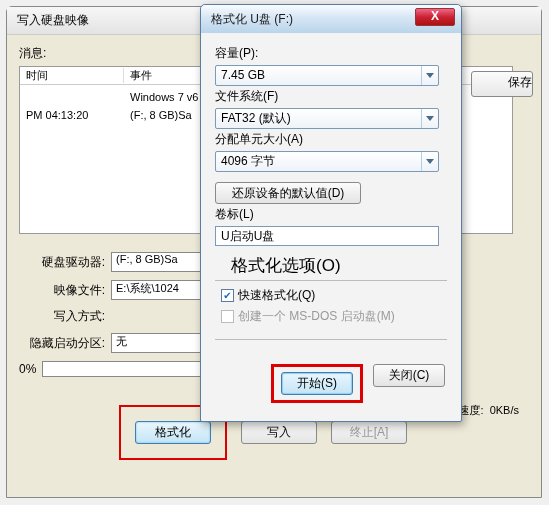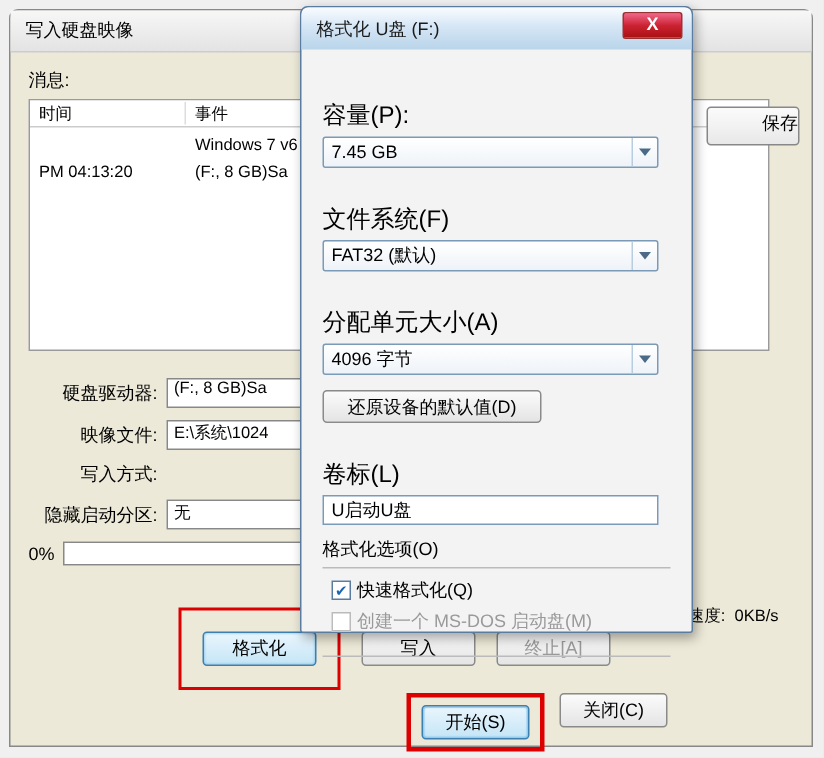--- a/index.html
+++ b/index.html
@@ -38,32 +38,32 @@
 .win-btn.focus { border: 1px solid #3c7fb1; box-shadow: 0 0 2px #6cb5e8 inset; background: linear-gradient(#eaf6fd,#c4e5f6); }
 .red-box { border: 2px solid #d00; padding: 14px; display: inline-block; }
 
 .speed { position: absolute; right: 22px; bottom: 52px; font-size: 11px; }
 
 
 .dlg { position: absolute; left: 200px; top: 4px; width: 262px; height: 418px; background: #f3f3f3; border: 1px solid #5a7ca0; border-radius: 5px 5px 2px 2px; box-shadow: 2px 3px 8px rgba(0,0,0,0.35); }
 .dlg-title { height: 28px; background: linear-gradient(#f9fcff,#d6e6f5 45%,#b9d4ea); border-radius: 5px 5px 0 0; display: flex; align-items: center; padding-left: 10px; position: relative; font-size: 12px; color: #1a1a1a; }
 .dlg-close { position: absolute; right: 6px; top: 3px; width: 40px; height: 18px; background: linear-gradient(#e68,#c23 50%,#a11); border: 1px solid #7a1; border-color: #933; border-radius: 2px; color: #fff; text-align: center; line-height: 15px; font-size: 12px; font-weight: bold; }
 .dlg-body { padding: 10px 14px 8px 14px; }
-.dlg-label { font-size: 16px; margin-bottom: 3px; margin-top: 24px; }
+.dlg-label { font-size: 12px; margin-bottom: 3px; margin-top: 2px; }
 .dlg-select { width: 224px; height: 21px; border: 1px solid #7a9ab8; background: linear-gradient(#fff,#eef3f8); font-size: 12px; padding-left: 5px; line-height: 19px; position: relative; border-radius: 2px; }
 .dlg-select .arrow { position: absolute; right: 0; top: 0; width: 17px; height: 19px; border-left: 1px solid #b8cde0; display: flex; align-items: center; justify-content: center; color: #4a6; color:#466; }
 .dlg-select .arrow::before { content: ""; border-left: 4px solid transparent; border-right: 4px solid transparent; border-top: 5px solid #4a6a88; }
 
 .restore-wrap { margin-top: 10px; display:flex; }
 .restore-btn { width: 146px; height: 22px; border: 1px solid #8a8a8a; background: linear-gradient(#fbfbfb,#e4e4e4); border-radius: 3px; text-align: center; line-height: 20px; font-size: 12px; }
 
 .dlg-input { width: 224px; height: 20px; border: 1px solid #7a9ab8; background: #fff; padding-left: 5px; font-size: 12px; line-height: 18px; }
 
 .opt-group { margin-top: 8px; }
-.group-title { font-size: 12px; }
+.group-title { font-size: 17px; margin-left: 16px; }
 .group-line { border-top: 1px solid #bbb; margin: 3px 0 6px 0; }
 .chk-row { font-size: 12px; display: flex; align-items: center; gap: 4px; margin-bottom: 4px; padding-left: 6px; }
 .chk { width: 13px; height: 13px; border: 1px solid #5a7ca0; background: #fff; display: inline-flex; align-items: center; justify-content: center; font-size: 10px; color: #1966b3; }
 .chk.off { color: transparent; border-color: #bbb; }
 .chk-label.off { color: #9a9a9a; }
 
 .dlg-btns { margin-top: 24px; display: flex; justify-content: flex-end; gap: 10px; padding-right: 2px; }
 .dlg-btn { width: 72px; height: 23px; border: 1px solid #8a8a8a; background: linear-gradient(#fbfbfb,#e4e4e4); border-radius: 3px; text-align: center; line-height: 21px; font-size: 12px; }
 .dlg-btn.focus { border: 1px solid #3c7fb1; box-shadow: 0 0 2px #6cb5e8 inset, 0 0 0 1px #a7d9f5 inset; background: linear-gradient(#eaf6fd,#c4e5f6); }
 .red-box2 { border: 3px solid #d00; padding: 5px 7px; display: inline-block; }

